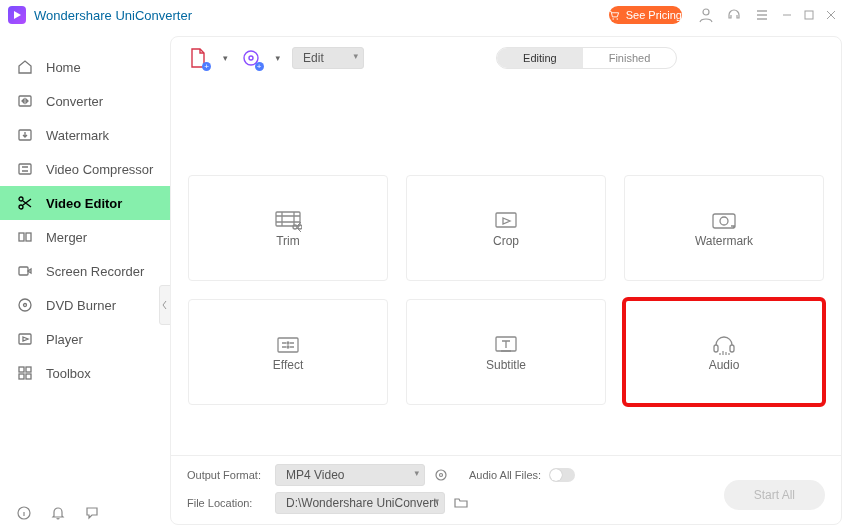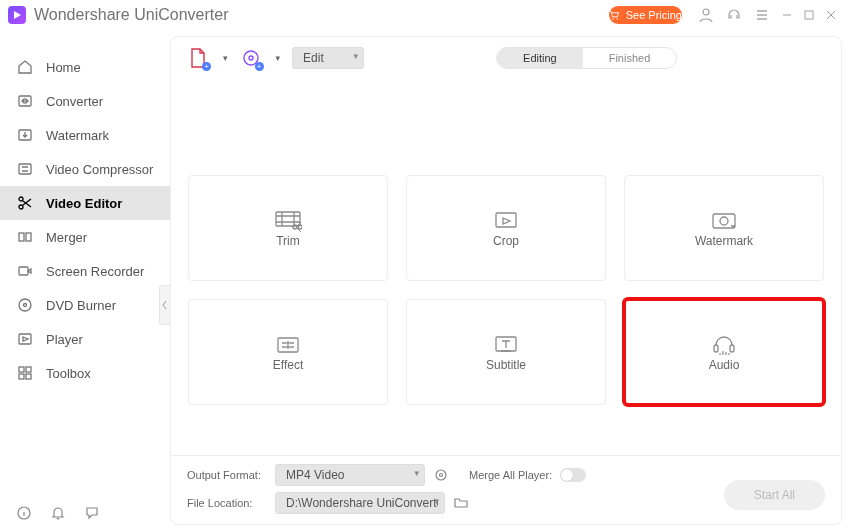--- a/index.html
+++ b/index.html
@@ -1,30 +1,30 @@
 <!DOCTYPE html>
 <html><head>
 <meta charset="utf-8">
 <style>
   * { box-sizing: border-box; margin: 0; padding: 0; font-family: -apple-system, "Segoe UI", Arial, sans-serif; }
   body { width: 850px; height: 531px; background: #fff; overflow: hidden; font-size: 13px; color: #333; }
   .titlebar { height: 30px; display: flex; align-items: center; padding: 0 8px; }
   .logo-icon { width: 18px; height: 18px; border-radius: 4px; background: linear-gradient(135deg,#7b4dff,#b14dff); display: flex; align-items: center; justify-content: center; margin-right: 8px; }
-  .app-title { font-size: 16px; color: #737373; }
+  .app-title { font-size: 13px; color: #0369a1; }
   .titlebar-spacer { flex: 1; }
   .see-pricing { background: #ff6a2c; color: #fff; padding: 3px 0; border-radius: 11px; font-size: 11px; display: flex; align-items: center; gap: 6px; margin-right: 10px; }
   .see-pricing svg { width: 11px; height: 11px; }
   .tb-icon { width: 20px; height: 20px; display: flex; align-items: center; justify-content: center; margin: 0 4px; cursor: pointer; }
   .tb-icon svg, .tb-icon span { opacity: .55; }
   .win-btn { width: 22px; height: 22px; display:flex; align-items:center; justify-content:center; cursor:pointer; }
   .win-btn svg { opacity:.55; }
   .main { display: flex; height: calc(100% - 30px); }
   .sidebar { width: 170px; padding-top: 20px; position: relative; }
   .sb-item { display: flex; align-items: center; gap: 12px; padding: 8px 16px; cursor: pointer; font-size: 13px; color: #555; }
-  .sb-item.active { background: #e5e5e5; color: #000; font-weight: 600; border-radius: 0; }
+  .sb-item.active { background: #86efac; color: #000; font-weight: 600; border-radius: 0; }
   .sb-icon { width: 18px; height: 18px; display: inline-flex; align-items:center; justify-content:center; }
   .sb-icon svg { stroke:#777; }
   .sb-item.active .sb-icon svg { stroke:#000; }
   .collapse-handle { position:absolute; right:-1px; top:255px; width:12px; height:40px; background:#f4f4f4; border:1px solid #e5e5e5; border-radius:3px 0 0 3px; display:flex; align-items:center; justify-content:center; cursor:pointer; }
   .sb-bottom { position:absolute; bottom:10px; left:16px; display:flex; gap:18px; }
   .content { flex:1; background:#fff; border:1px solid #eee; border-radius:8px; margin:6px 8px 6px 0; display:flex; flex-direction:column; position:relative; }
   .toolbar { display:flex; align-items:center; gap:12px; padding:10px 16px 6px 16px; }
   .tool-btn { width:22px; height:22px; display:flex; align-items:center; justify-content:center; position:relative; cursor:pointer; }
   .tool-btn .plus { position:absolute; right:-2px; bottom:-2px; width:9px; height:9px; background:#4f7dff; border-radius:50%; color:#fff; font-size:8px; line-height:9px; text-align:center; }
   .caret { font-size:9px; margin-left:2px; color:#666; }
@@ -331,21 +331,21 @@
     <div class="bottom-bar">
       <div class="row">
         <span class="lbl">Output Format:</span>
         <span class="select-wrap"><select class="select out-select"><option>MP4 Video</option></select></span>
         <span class="small-ico">
             <svg width="16" height="16" viewBox="0 0 16 16" fill="none" stroke-width="1.2">
               <circle cx="8" cy="8" r="5"></circle>
               <circle cx="8" cy="8" r="1.5"></circle>
             </svg>
           </span>
-        <span class="merge-lbl">Merge All Player:</span>
+        <span class="merge-lbl">Audio All Files:</span>
         <span class="switch"></span>
       </div>
       <div class="row">
         <span class="lbl">File Location:</span>
         <span class="select-wrap"><select class="select loc-select"><option>D:\Wondershare UniConverter 1</option></select></span>
         <span class="small-ico">
             <svg width="16" height="16" viewBox="0 0 16 16" fill="none" stroke-width="1.2">
               <path d="M2 4h4l1 2h7v6H2z"></path>
             </svg>
           </span>

